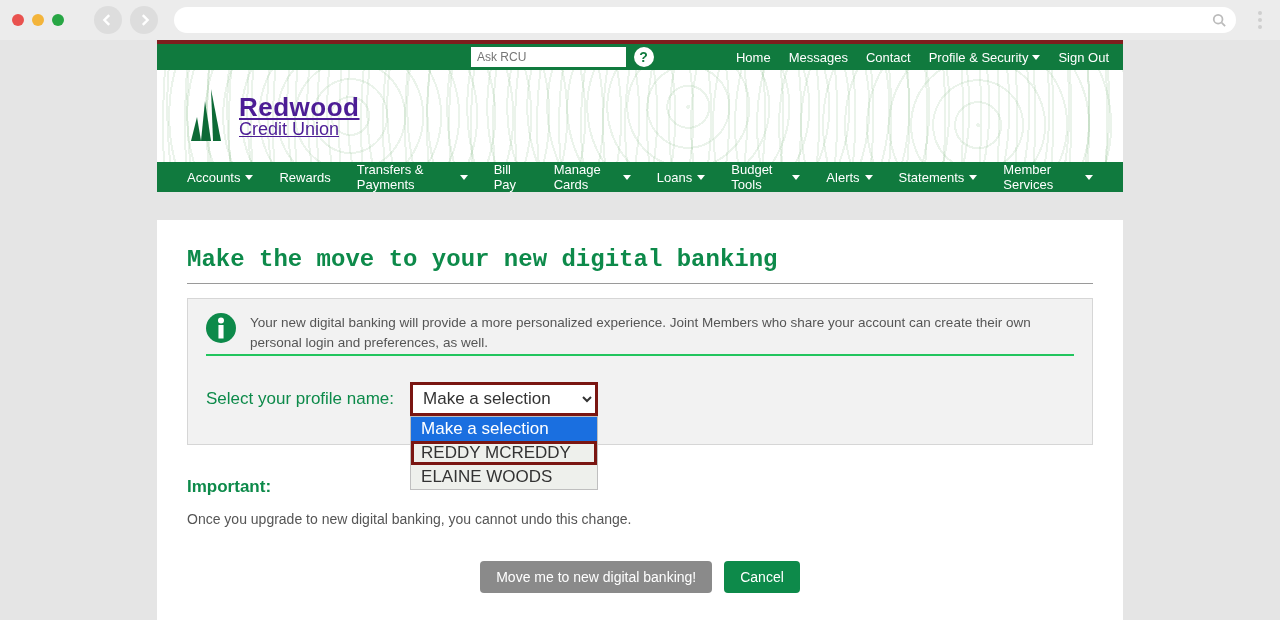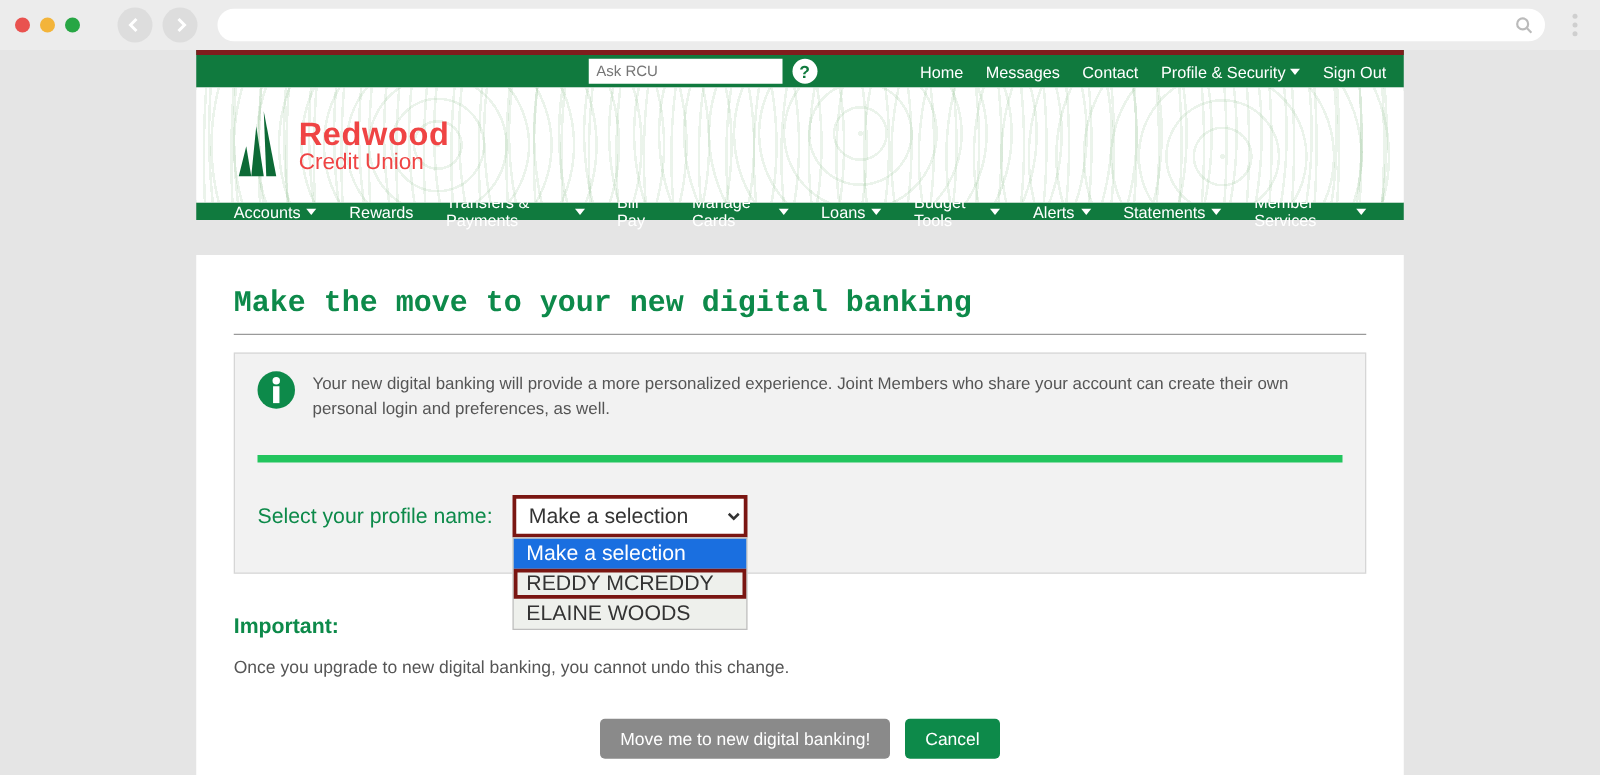--- a/index.html
+++ b/index.html
@@ -23,33 +23,33 @@
   .caret-down { width:0;height:0;border-left:4px solid transparent;border-right:4px solid transparent;border-top:5px solid #fff; display:inline-block;}
 
   .banner { height:92px; background:#fff; position:relative; overflow:hidden; display:flex; align-items:center; padding-left:30px;}
   .banner::before{ content:""; position:absolute; inset:0; background:
      repeating-radial-gradient(circle at 20% 50%, rgba(90,160,90,.12) 0 2px, transparent 2px 18px),
      repeating-radial-gradient(circle at 55% 40%, rgba(90,160,90,.12) 0 2px, transparent 2px 20px),
      repeating-radial-gradient(circle at 85% 60%, rgba(90,160,90,.12) 0 2px, transparent 2px 22px);
   }
   .logo { position:relative; display:flex; align-items:center; gap:12px; z-index:1;}
   .logo-mark { color:#0d6a36; }
-  .logo-text { color:#ef4444; line-height:1; }
+  .logo-text { color:#4c1d95; line-height:1;text-decoration:underline; }
   .logo-text .l1{ font-size:26px; font-weight:600; letter-spacing:.5px;}
   .logo-text .l2{ font-size:18px; }
 
-  .mainnav { background:#107a3e; height:14px; display:flex; align-items:center; gap:26px; padding:0 30px; color:#fff; font-size:13px;}
+  .mainnav { background:#107a3e; height:30px; display:flex; align-items:center; gap:26px; padding:0 30px; color:#fff; font-size:13px;}
   .mainnav a { color:#fff; text-decoration:none; cursor:pointer; display:flex; align-items:center; gap:5px;}
 
   .content-area { padding:28px 0 0; }
   .card { background:#fff; margin:0 0 0 0; padding:26px 30px 40px; }
   .page-title { color:#0d8a4a; font-size:24px; font-weight:600; margin-bottom:10px;font-family:Liberation Mono, monospace;}
   .hr { height:1px; background:#9a9a9a; margin-bottom:14px;}
   .info-panel { border:1px solid #d6d6d6; background:#f2f2f2; padding:14px 18px 28px; position:relative;}
-  .info-row { display:flex; gap:14px; align-items:flex-start; padding-bottom:26px; border-bottom:6px solid #22c55e;}
+  .info-row { display:flex; gap:14px; align-items:flex-start; padding-bottom:0; border-bottom:2px solid #22c55e;}
   .info-icon { width:30px; height:30px; border-radius:50%; background:#0d8a4a; color:#fff; display:flex; align-items:center; justify-content:center; flex:0 0 30px;}
   .info-icon svg{ width:12px; }
   .info-text { color:#555; font-size:13.5px; line-height:1.5; }
   .select-row { display:flex; align-items:center; gap:16px; margin-top:26px;}
   .select-label { color:#0d8a4a; font-size:17px; }
   .select-wrap { position:relative; }
   .select-box { border:3px solid #7a1612; background:#fff; font-size:17px; height:34px; padding:2px 6px; width:188px; color:#333; }
   .dropdown { position:absolute; left:0; top:34px; width:188px; border:1px solid #bfbfbf; background:#eef0ec; font-size:17px; z-index:5;}
   .dropdown .opt { padding:2px 10px; color:#333; cursor:pointer;}
   .dropdown .opt.selected { background:#1a6fe0; color:#fff; }

